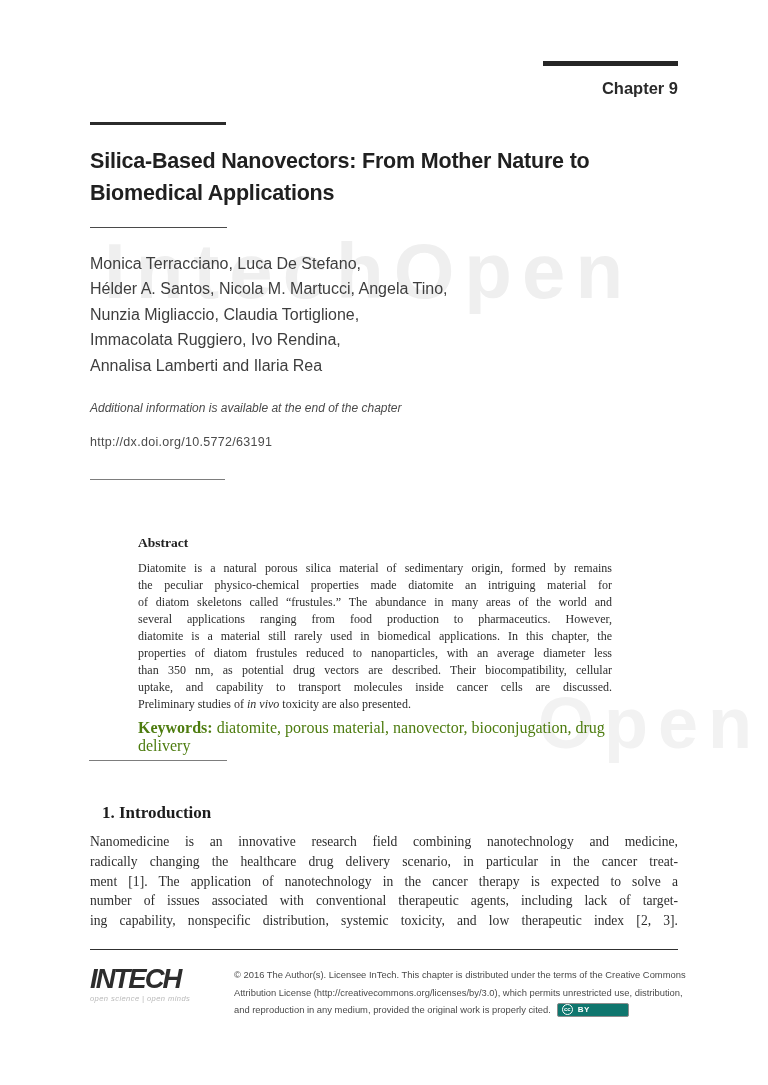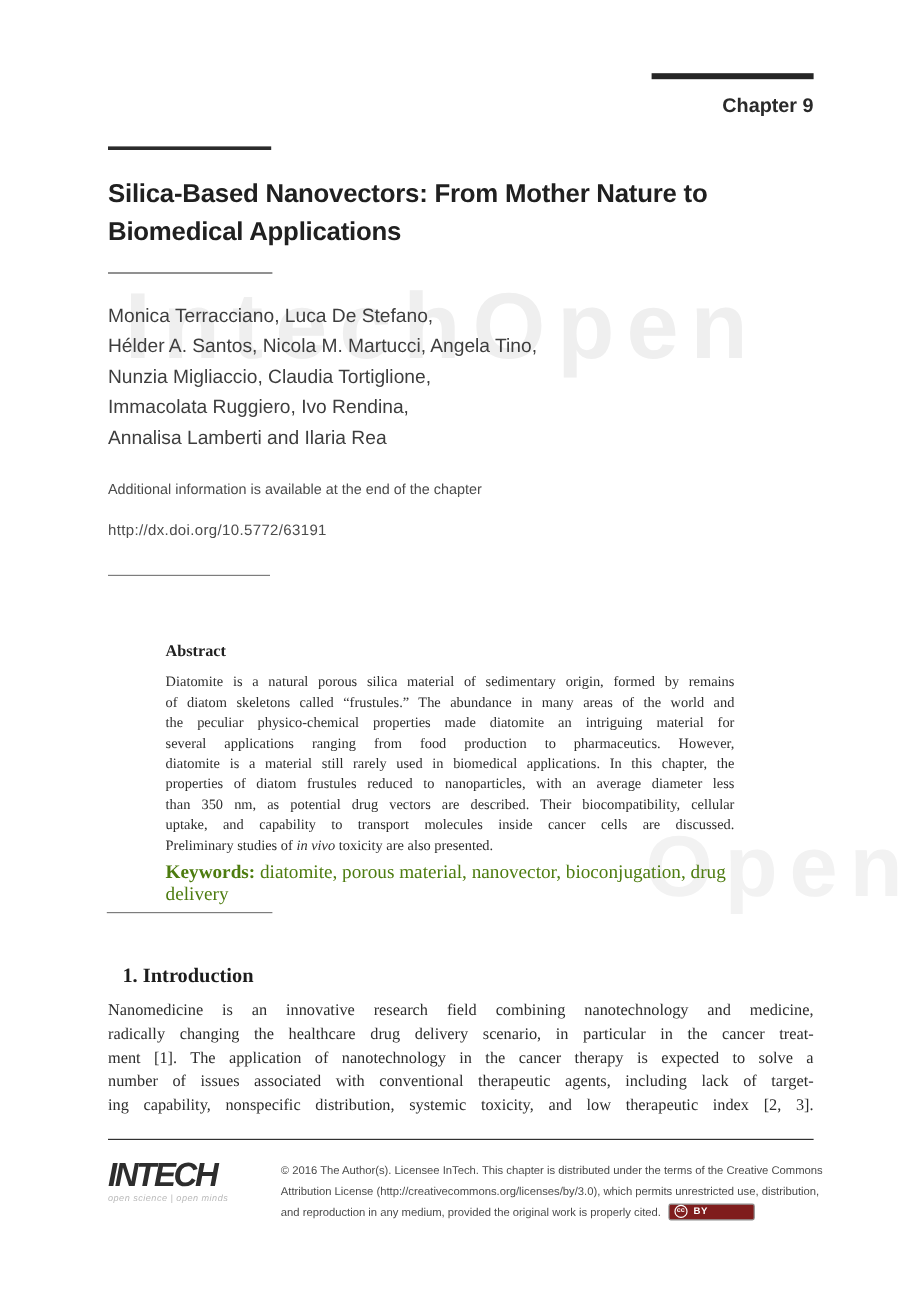--- a/index.html
+++ b/index.html
@@ -31,21 +31,21 @@
   .rule-c{left:90px;top:479px;width:135px;height:1px;background:#7d7d7d;}
   .rule-d{left:89px;top:760px;width:138px;height:1px;background:#7d7d7d;}
   .rule-footer{left:90px;top:949px;width:588px;height:1px;background:#303030;}
 
   
   .chapter-title{
     left:90px;top:146px;width:600px;font-size:21.5px;line-height:31.5px;
     font-weight:bold;color:#202020;letter-spacing:-0.2px;
   }
   .authors{left:90px;top:251px;font-size:16px;line-height:25.4px;color:#3e3e3e;}
-  .additional-info{left:90px;top:401px;font-size:12px;color:#4b4b4b;}
+  .additional-info{left:90px;top:401px;font-size:12px;color:#4b4b4b;font-style:italic;}
   .doi{left:90px;top:435px;font-size:12.5px;color:#4b4b4b;letter-spacing:0.3px;text-decoration:none;}
 
   
   .serif{font-family:"Liberation Serif","DejaVu Serif",serif;}
   .abstract-heading{left:138px;top:535px;font-size:13.5px;font-weight:bold;color:#222222;}
   .abstract-body{left:138px;top:560px;width:474px;font-size:12px;line-height:17px;color:#2d2d2d;}
   .jline{text-align:justify;text-align-last:justify;}
   .keywords{left:138px;top:719px;width:474px;font-size:16px;color:#4d7c0f;}
   .keywords b{font-weight:bold;}
 
@@ -57,21 +57,21 @@
   .intech-logo{left:90px;top:966px;color:#2d2d2d;font-style:italic;}
   .intech-logo .logo-word{
     font-size:28px;font-weight:bold;letter-spacing:-2px;line-height:26px;
     transform:scaleX(0.98);transform-origin:left;
   }
   .intech-logo .logo-tagline{font-size:7.6px;color:#b9b9b9;letter-spacing:0.4px;margin-top:2px;}
   .license{left:234px;top:966px;width:460px;font-size:9.4px;line-height:17.6px;color:#4a4a4a;}
   .license-line3{display:flex;align-items:center;gap:6px;}
   .cc-badge{
     display:inline-flex;align-items:center;gap:5px;box-sizing:border-box;
-    width:72px;height:14px;background:#7f1d1d;border:1px solid #8d8d8d;
+    width:72px;height:14px;background:#0f766e;border:1px solid #8d8d8d;
     border-radius:2px;padding:0 4px;
   }
   .cc-circle{
     width:9px;height:9px;border:1.2px solid #ffffff;border-radius:50%;
     color:#ffffff;font-size:6px;font-weight:bold;line-height:9px;text-align:center;
     flex:0 0 auto;
   }
   .cc-by{color:#ffffff;font-size:8px;font-weight:bold;letter-spacing:0.5px;}
 </style>
 </head>
@@ -105,22 +105,22 @@
 
     <div class="abs additional-info">Additional information is available at the end of the chapter</div>
     <a class="abs doi" href="#">http://dx.doi.org/10.5772/63191</a>
 
     <div class="abs rule rule-c"></div>
 
     <div class="abs abstract-heading serif">Abstract</div>
 
     <div class="abs abstract-body serif">
       <div class="jline">Diatomite is a natural porous silica material of sedimentary origin, formed by remains</div>
+      <div class="jline">the peculiar physico-chemical properties made diatomite an intriguing material for</div>
       <div class="jline">of diatom skeletons called “frustules.” The abundance in many areas of the world and</div>
-      <div class="jline">the peculiar physico-chemical properties made diatomite an intriguing material for</div>
       <div class="jline">several applications ranging from food production to pharmaceutics. However,</div>
       <div class="jline">diatomite is a material still rarely used in biomedical applications. In this chapter, the</div>
       <div class="jline">properties of diatom frustules reduced to nanoparticles, with an average diameter less</div>
       <div class="jline">than 350 nm, as potential drug vectors are described. Their biocompatibility, cellular</div>
       <div class="jline">uptake, and capability to transport molecules inside cancer cells are discussed.</div>
       <div><span>Preliminary studies of </span><i>in vivo</i><span> toxicity are also presented.</span></div>
     </div>
 
     <div class="abs keywords serif">
       <b>Keywords:</b><span> diatomite, porous material, nanovector, bioconjugation, drug delivery</span>

